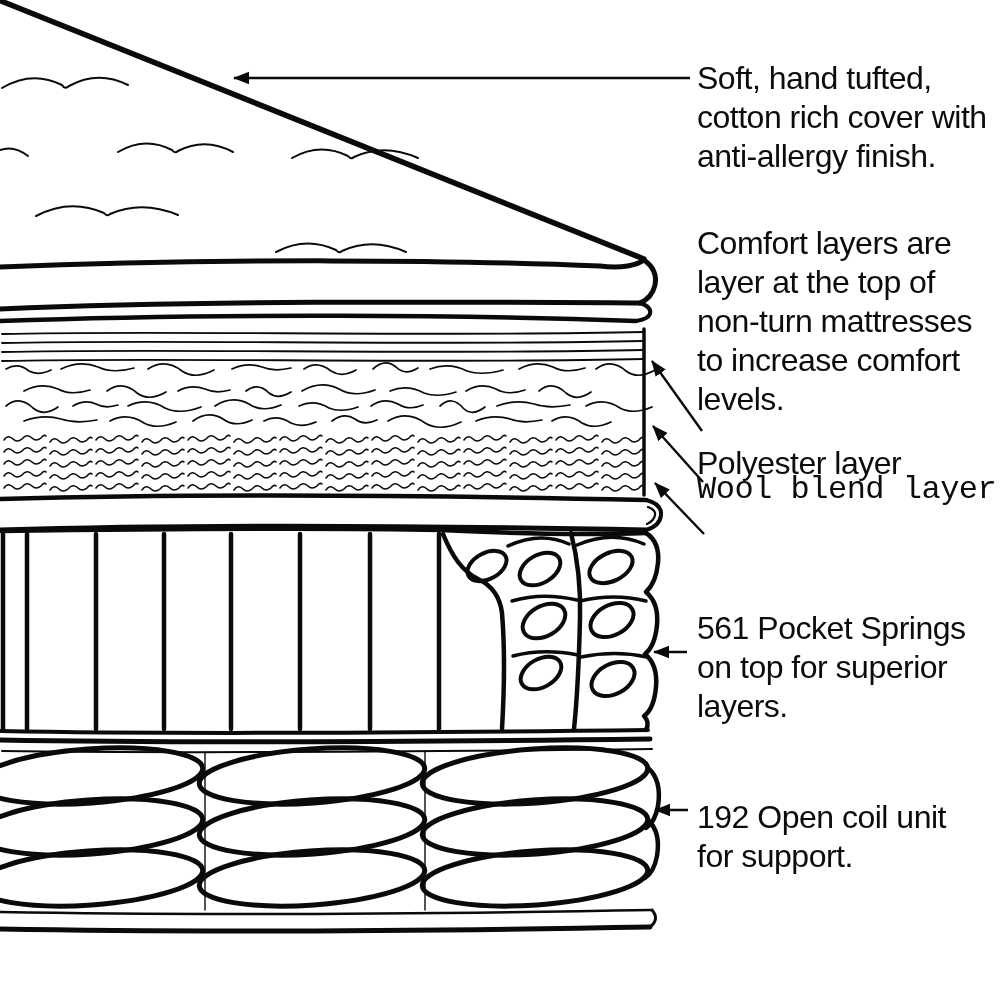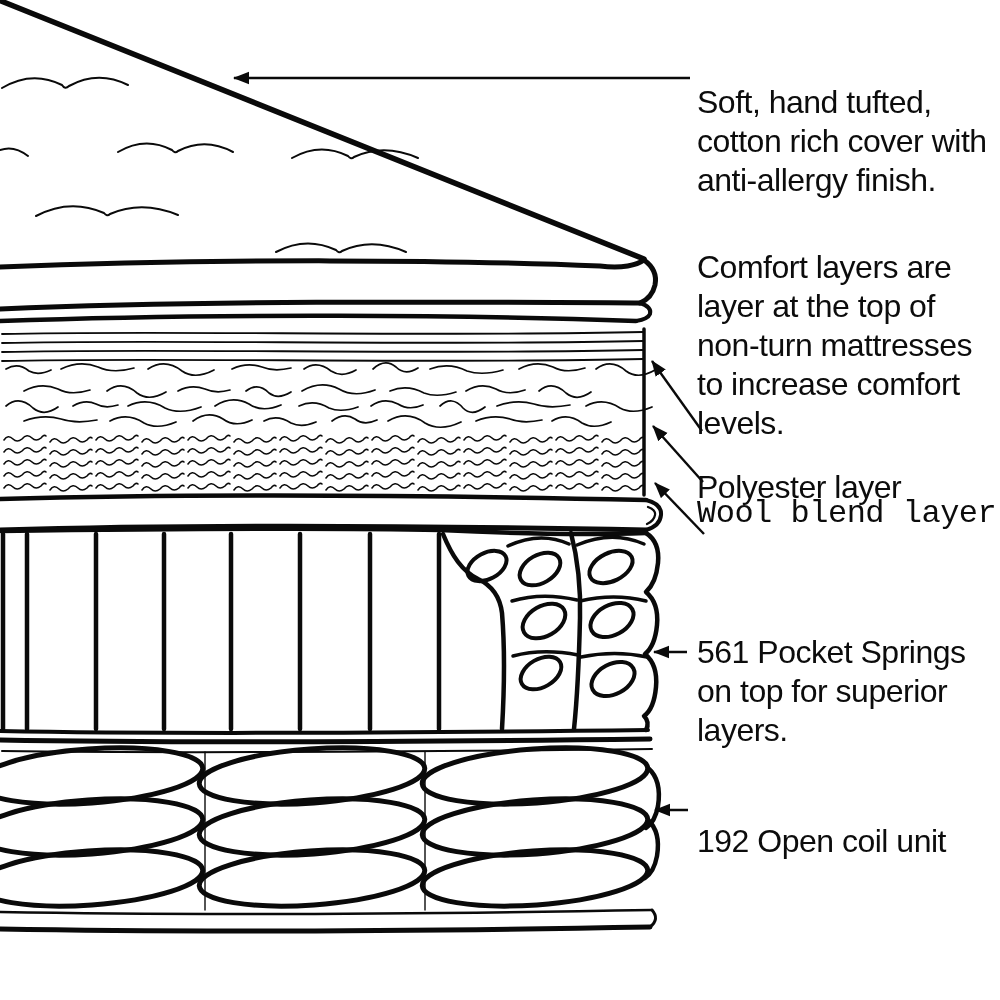--- a/index.html
+++ b/index.html
@@ -3,21 +3,21 @@
 <meta charset="utf-8">
 <style>
   html,body{margin:0;padding:0;background:#ffffff;}
   .canvas{
     position:relative;width:1000px;height:1000px;background:#ffffff;
     font-family:"Liberation Sans", sans-serif;color:#0c0c0c;overflow:hidden;
   }
   .art{position:absolute;left:0;top:0;}
   .label{
     position:absolute;left:697px;font-size:32px;line-height:39px;
-    letter-spacing:-0.5px;color:#0c0c0c;white-space:nowrap;margin-top:24px;
+    letter-spacing:-0.5px;color:#0c0c0c;white-space:nowrap;
   }
   .lab-cover{top:59px;}
   .lab-comfort{top:224px;}
   .lab-polyester{top:444px;}
   .lab-wool{top:470px;font-family:Liberation Mono, monospace;}
   .lab-cotton{top:522px;}
   .lab-pocket{top:609px;}
   .lab-coil{top:798px;}
 </style>
 </head>
@@ -279,15 +279,16 @@
 
 
   <div class="label lab-pocket">
     <div>561 Pocket Springs</div>
     <div>on top for superior</div>
     <div>layers.</div>
   </div>
 
   <div class="label lab-coil">
     <div>192 Open coil unit</div>
+    <div>for support.</div>
   </div>
 
 </div>
 
 </body></html>

